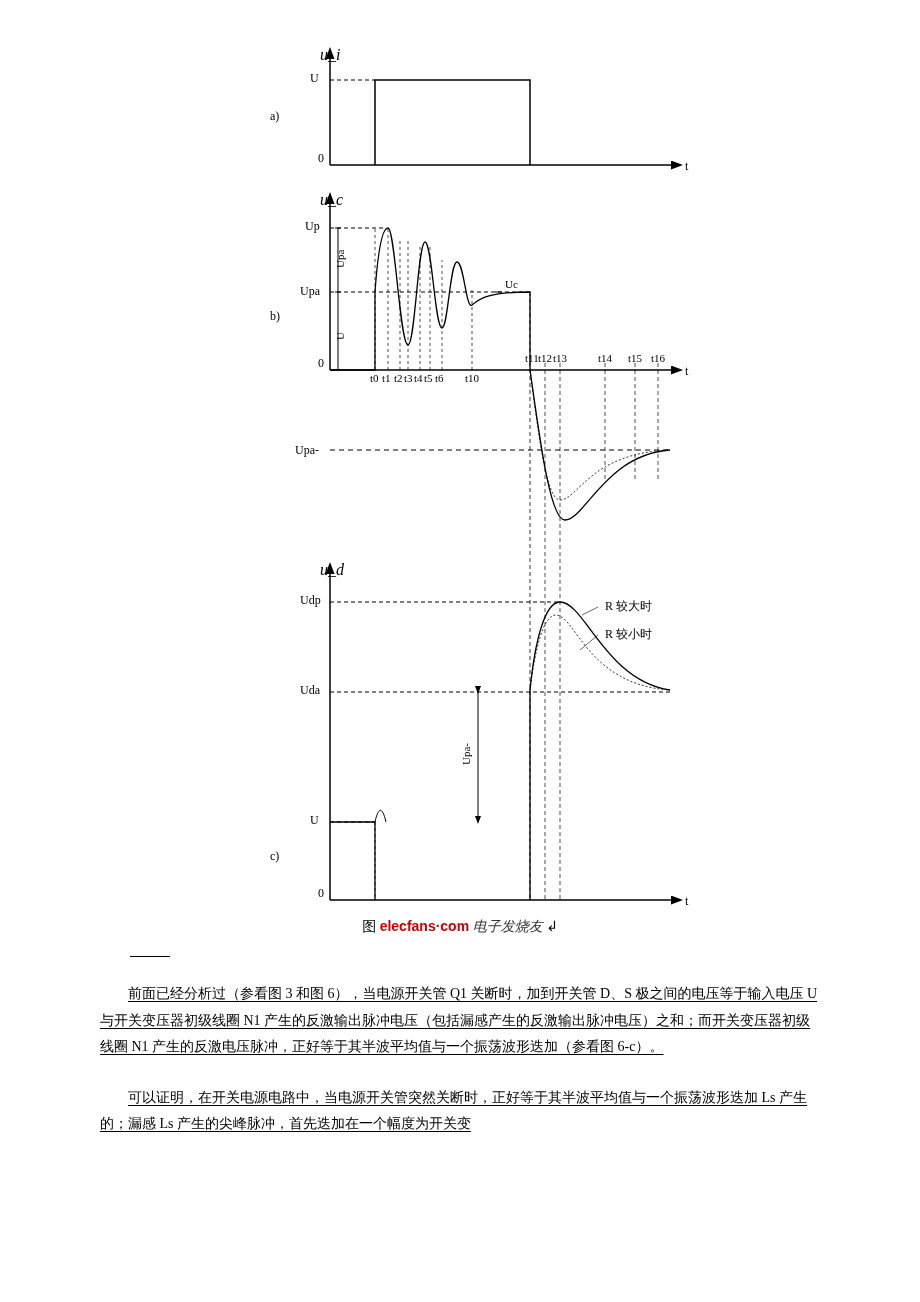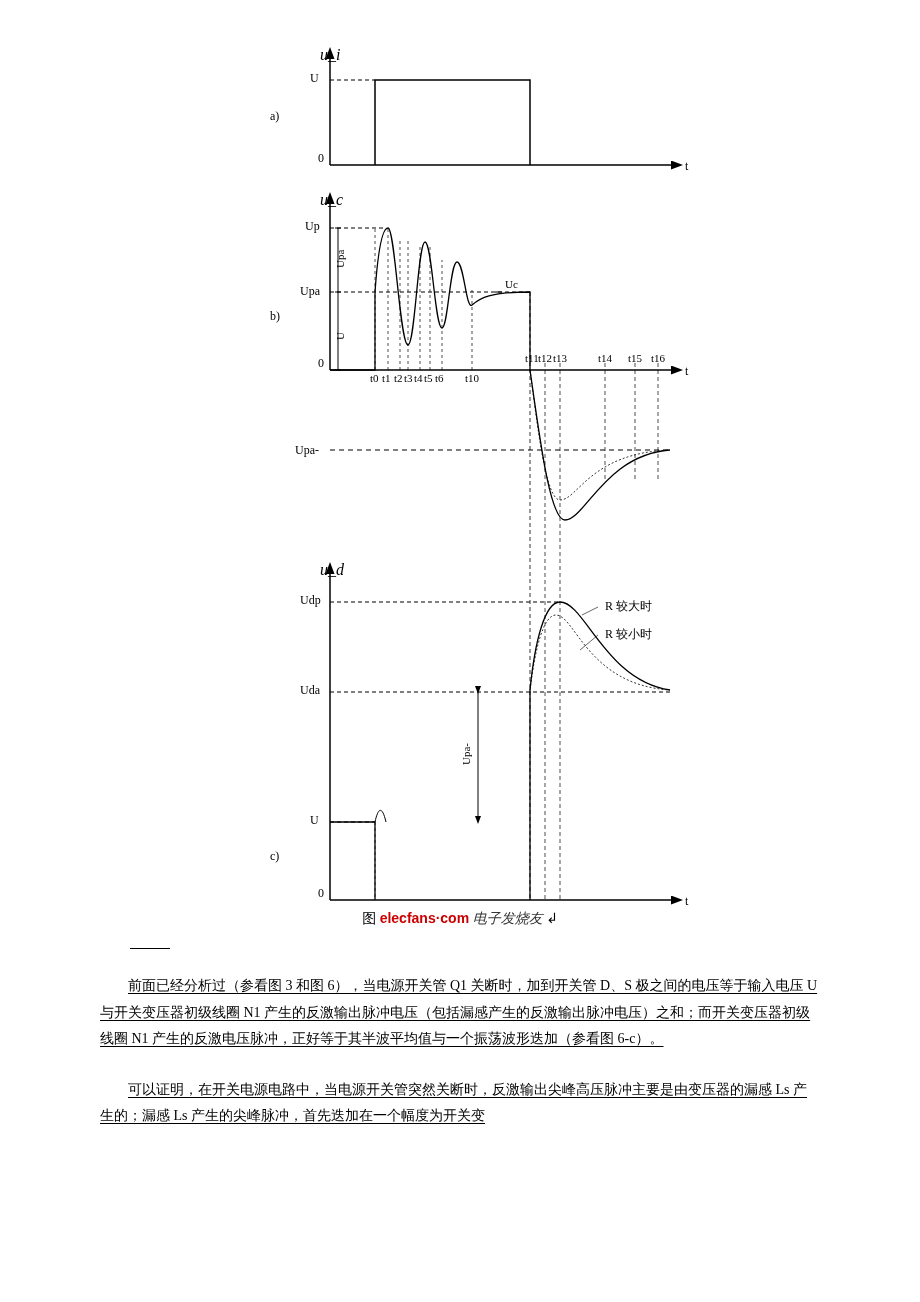--- a/index.html
+++ b/index.html
@@ -13,21 +13,21 @@
   .diagram-container {
     text-align: center;
     margin-bottom: 20px;
   }
   .diagram {
     display: inline-block;
     position: relative;
   }
   .caption {
     text-align: center;
-    margin-top: 0;
+    margin-top: 8px;
     font-size: 14px;
   }
   .caption .logo {
     font-family: Arial, sans-serif;
     font-weight: bold;
     color: #cc0000;
   }
   .caption .tag {
     font-style: italic;
     font-family: "KaiTi", "楷体", serif;
@@ -204,14 +204,14 @@
 </div>
 </div>
 
 <hr class="short-rule">
 
 <div class="underline-block">
   <span class="u"><span class="indent"></span><span>前面已经分析过（参看图 3 和图 6），当电源开关管 Q1 关断时，加到开关管 D、S 极之间的电压等于输入电压 U 与开关变压器初级线圈 N1 产生的反激输出脉冲电压（包括漏感产生的反激输出脉冲电压）之和；而开关变压器初级线圈 N1 产生的反激电压脉冲，正好等于其半波平均值与一个振荡波形迭加（参看图 6-c）。</span></span>
 </div>
 
 <div class="underline-block">
-  <span class="u"><span class="indent"></span><span>可以证明，在开关电源电路中，当电源开关管突然关断时，反激输出尖峰高压脉冲主要是由变压器的漏感 Ls 产生的；漏感 Ls 产生的尖峰脉冲，首先迭加在一个幅度为开关变</span></span>
+  <span class="u"><span class="indent"></span><span>可以证明，在开关电源电路中，当电源开关管突然关断时，正好等于其半波平均值与一个振荡波形迭加 Ls 产生的；漏感 Ls 产生的尖峰脉冲，首先迭加在一个幅度为开关变</span></span>
 </div>
 
 </body></html>

